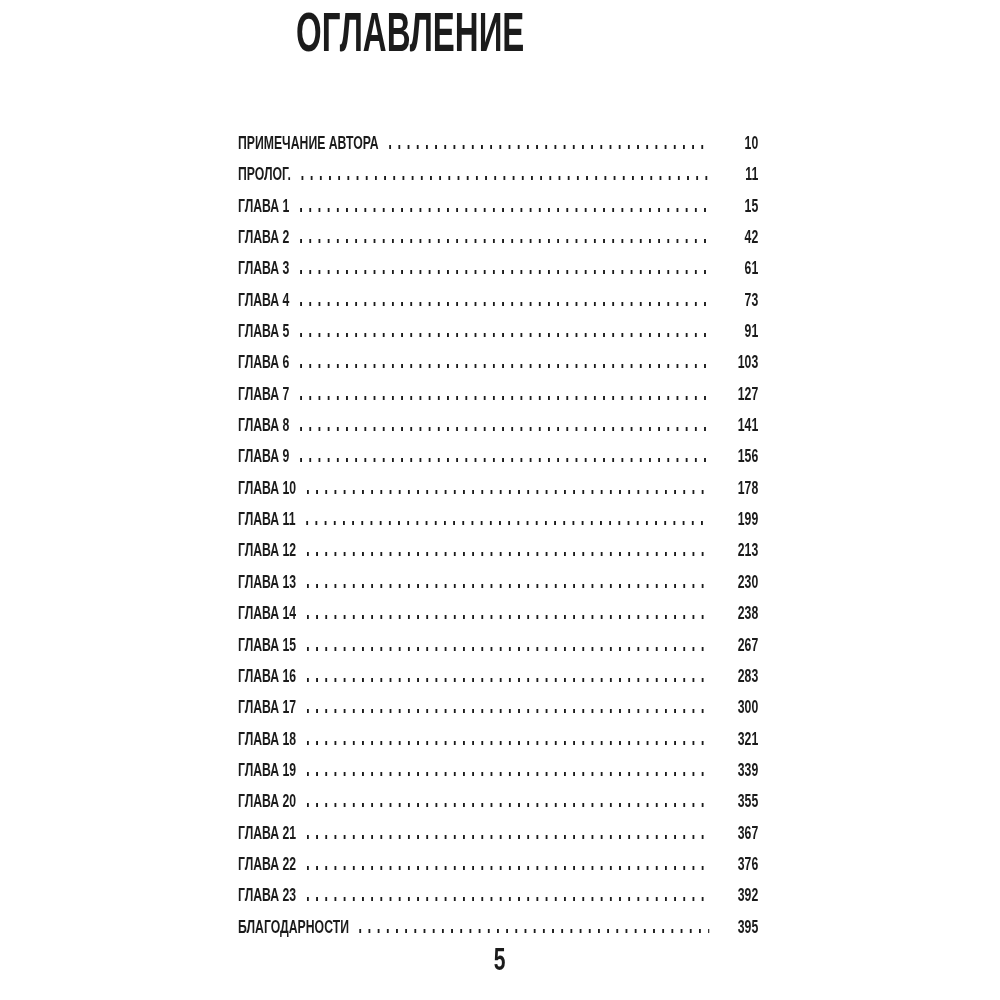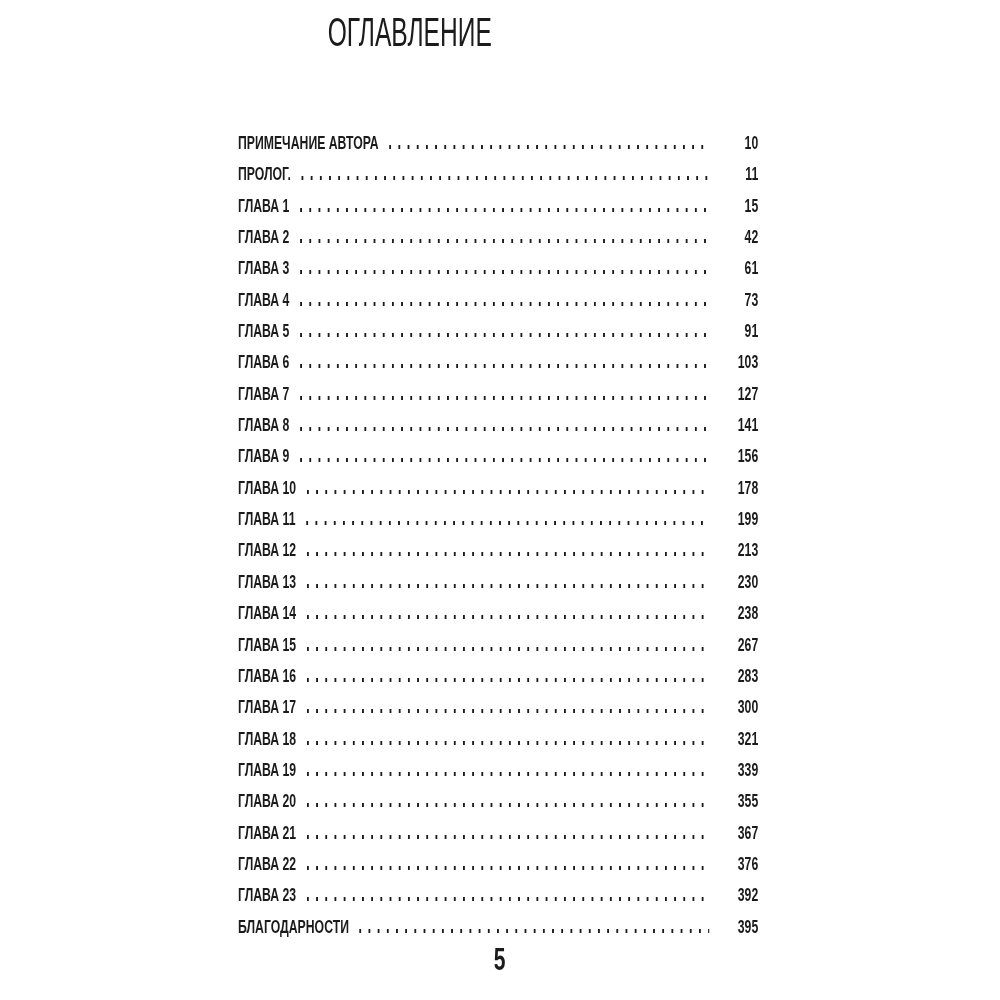--- a/index.html
+++ b/index.html
@@ -16,23 +16,23 @@
     font-family: "Liberation Sans", sans-serif;
     overflow: hidden;
   }
   .title {
     position: absolute;
     top: 6px;
     left: 0;
     width: 820px;
     margin: 0;
     text-align: center;
-    font-size: 41px;
+    font-size: 55px;
     line-height: 52px;
-    font-weight: 400;
+    font-weight: 700;
     white-space: nowrap;
   }
   .title-inner {
     display: inline-block;
     transform: scaleX(0.60);
     transform-origin: center top;
   }
   .toc {
     position: absolute;
     top: 128px;

